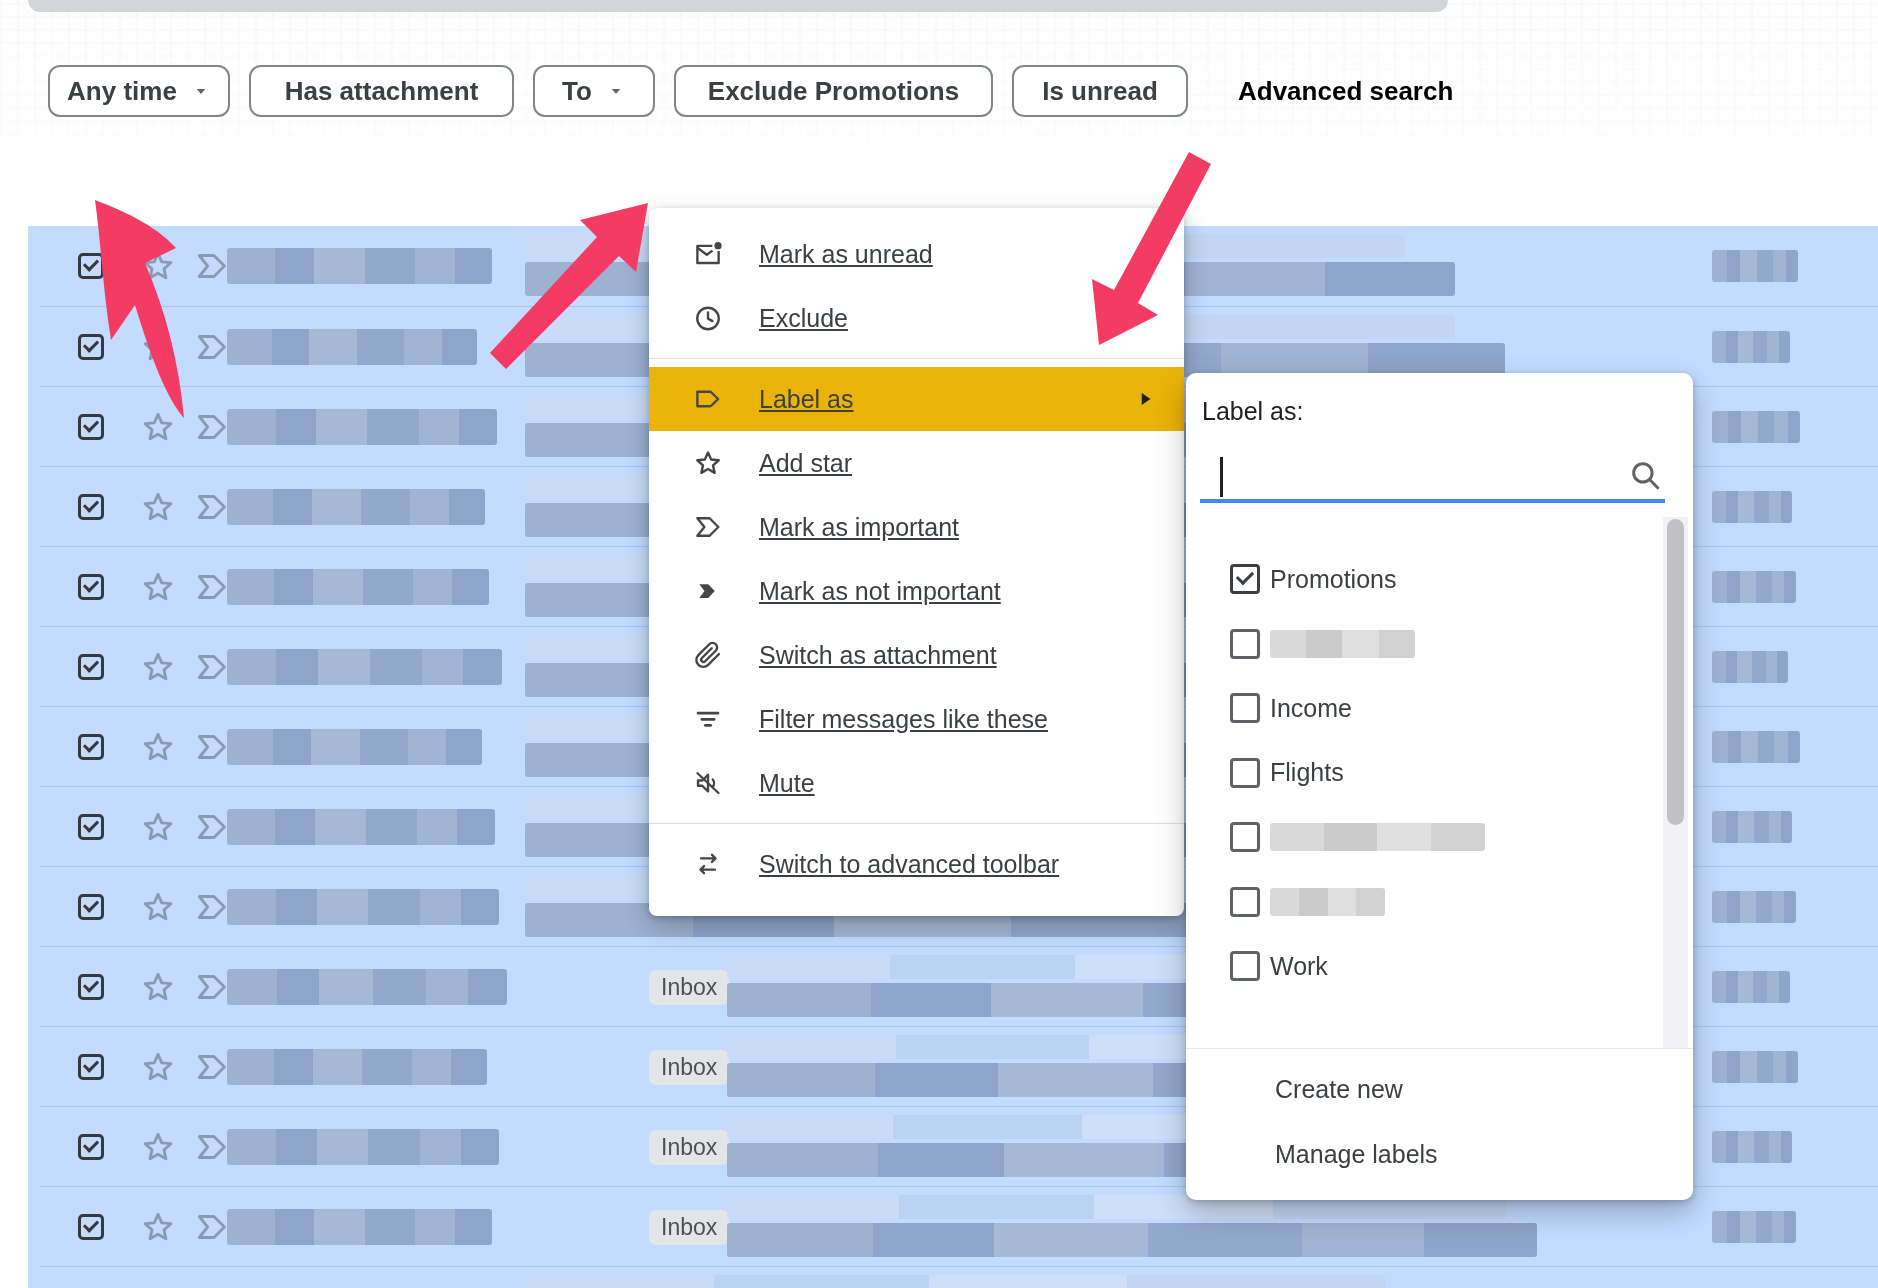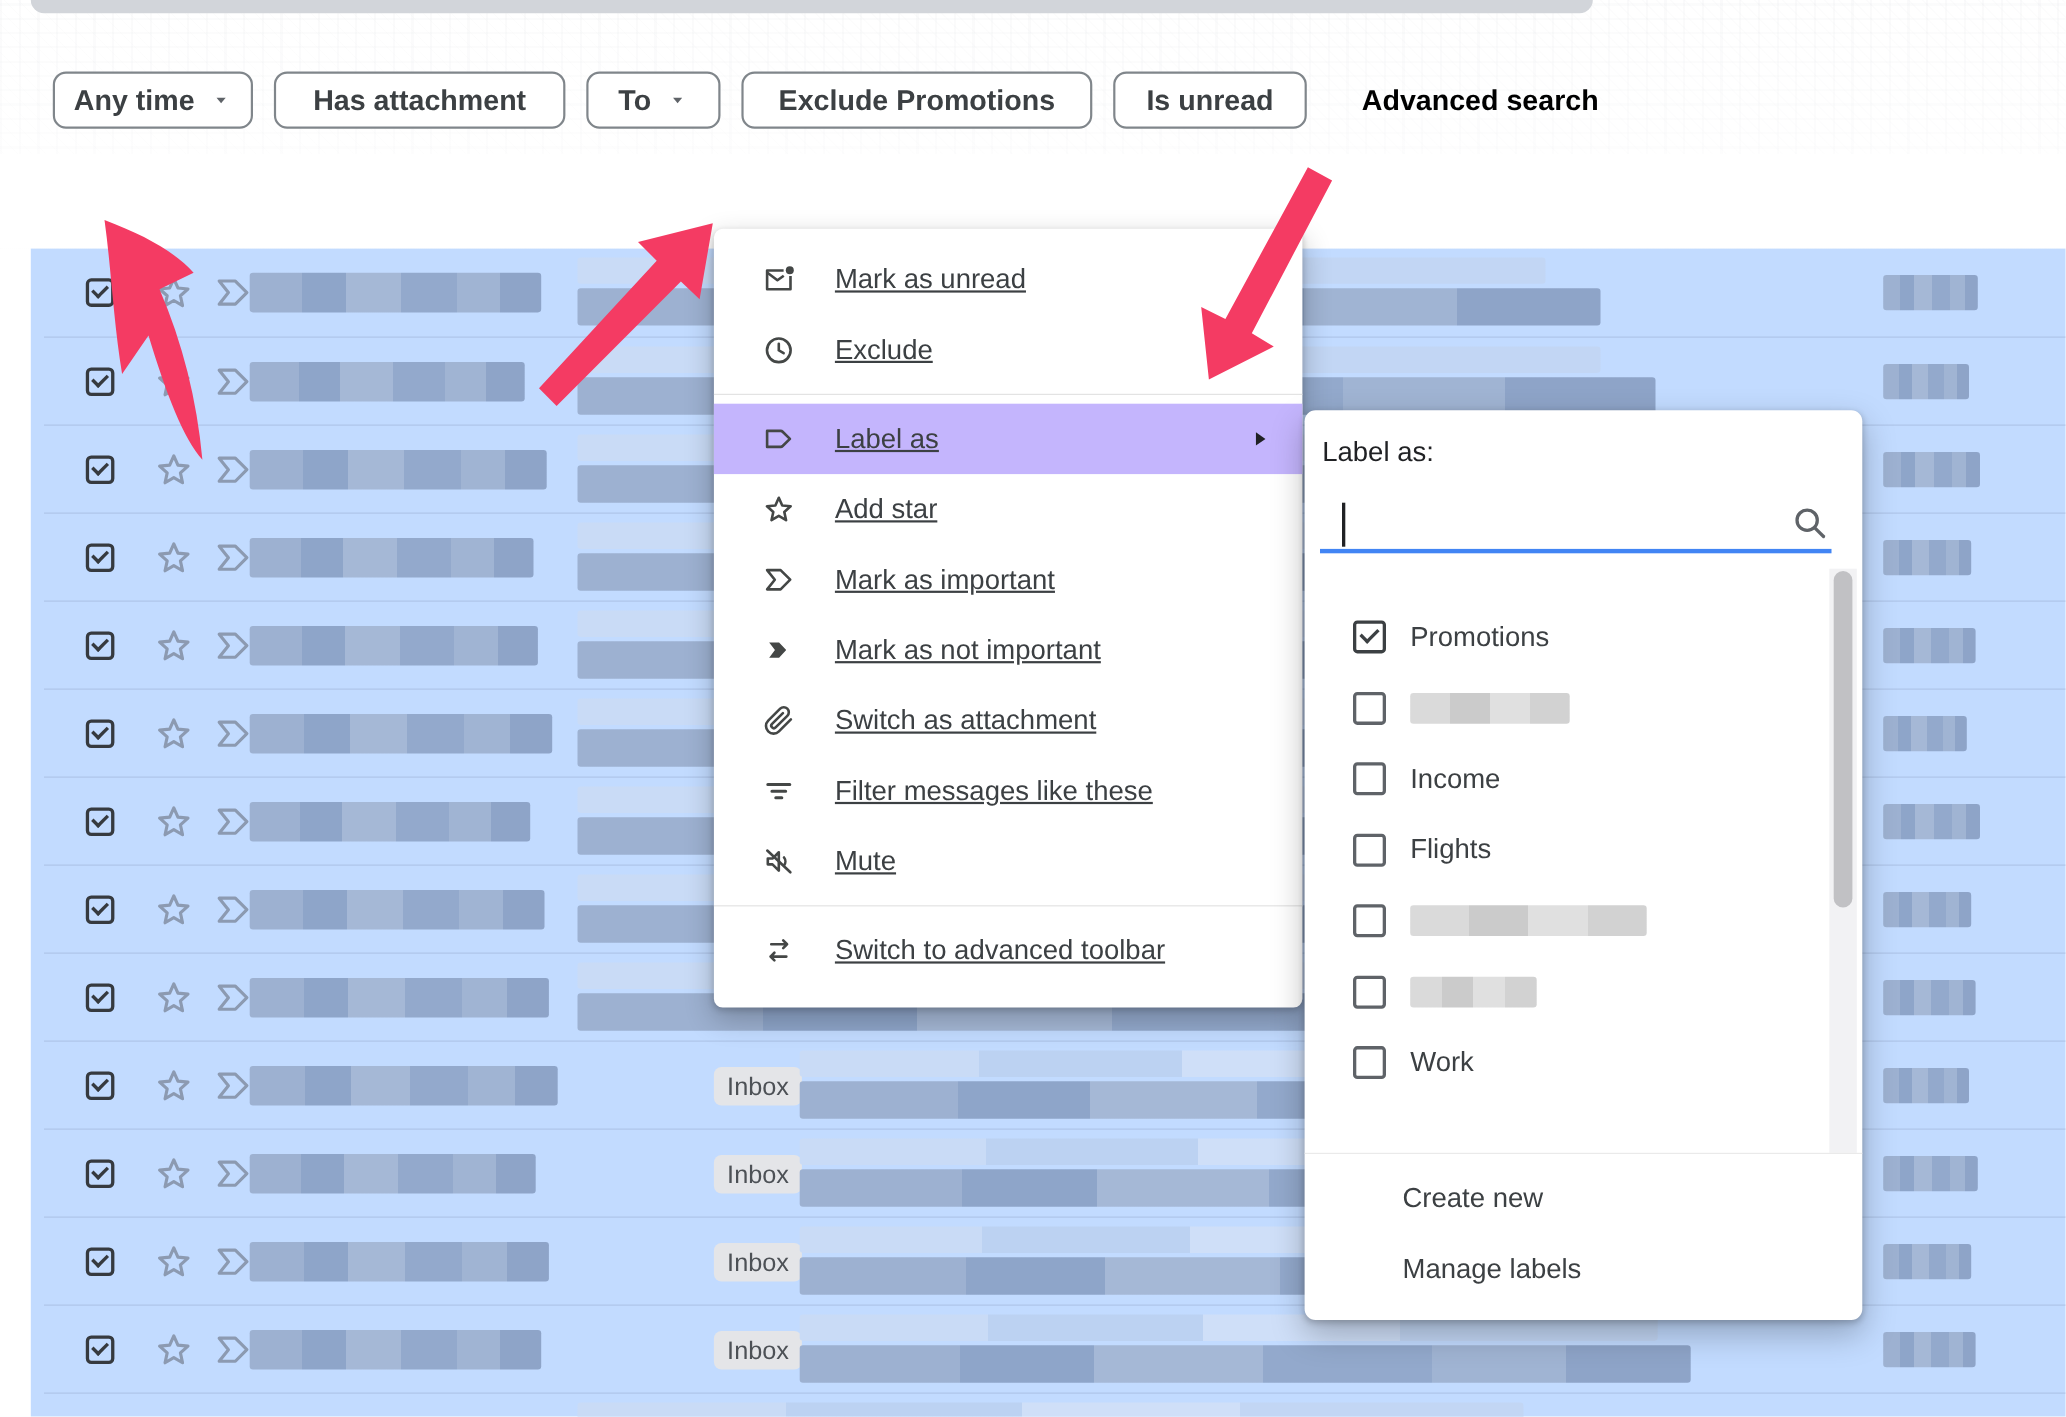--- a/index.html
+++ b/index.html
@@ -54,35 +54,35 @@
   .b-light{background:linear-gradient(90deg,#c9dbf6 0 22%,#bcd2f2 22% 47%,#cfdff8 47% 70%,#c2d6f4 70%);}
   .inbox-chip{position:absolute;left:609px;top:23px;height:35px;padding:0 12px;border-radius:7px;
     background:#e4e5e8;color:#4d5156;font-size:23px;font-weight:500;display:flex;align-items:center;}
 
   
   .menu{position:absolute;left:649px;top:208px;width:535px;background:#fff;border-radius:8px;
     padding:14px 0 20px;z-index:30;
     box-shadow:0 2px 6px rgba(0,0,0,.18),0 10px 26px rgba(0,0,0,.24);}
   .menu-item{height:64px;display:flex;align-items:center;padding:0 26px 0 44px;gap:36px;
     font-size:25px;color:#3c4043;cursor:pointer;text-decoration:underline;}
-  .menu-item.hl{background:#c4b5fd;}
+  .menu-item.hl{background:#eab308;}
   .menu-item .mi-icon{flex:none;color:#444746;}
   .menu-item .sub-arrow{margin-left:auto;color:#202124;}
   .menu-sep{height:1px;background:#e0e0e0;margin:8px 0;}
 
   
   .panel{position:absolute;left:1186px;top:373px;width:507px;height:827px;background:#fff;
     border-radius:10px;z-index:31;
     box-shadow:0 2px 6px rgba(0,0,0,.2),0 12px 30px rgba(0,0,0,.26);}
   .panel-title{position:absolute;left:16px;top:24px;font-size:25px;color:#202124;}
   .panel-search{position:absolute;left:14px;top:78px;width:465px;height:48px;
     border-bottom:4px solid #4285f4;cursor:text;}
   .search-caret{position:absolute;left:20px;top:6px;width:3px;height:40px;background:#202124;}
   .panel-list{position:absolute;left:0;top:142px;width:100%;height:533px;overflow:hidden;}
-  .label-row{height:64.5px;display:flex;align-items:center;padding-left:44px;gap:22px;
+  .label-row{height:64.5px;display:flex;align-items:center;padding-left:44px;gap:10px;
     font-size:25px;color:#3c4043;cursor:pointer;}
   .lbl-cb{width:30px;height:30px;border:3px solid #5f6368;border-radius:4px;box-sizing:border-box;
     position:relative;flex:none;}
   .lbl-cb.checked{border-color:#3c4043;}
   .lbl-cb.checked:after{content:"";position:absolute;left:4px;top:4px;width:13px;height:7px;
     border-left:3px solid #3c4043;border-bottom:3px solid #3c4043;transform:rotate(-45deg);}
   .lbl-blur{height:28px;border-radius:3px;
     background:linear-gradient(90deg,#dadada 0 25%,#cbcbcb 25% 50%,#e0e0e0 50% 75%,#d2d2d2 75%);}
   .panel-sep{position:absolute;left:0;top:675px;width:100%;height:1px;background:#e8e8e8;}
   .panel-action{position:absolute;left:89px;font-size:25px;color:#3c4043;cursor:pointer;}

